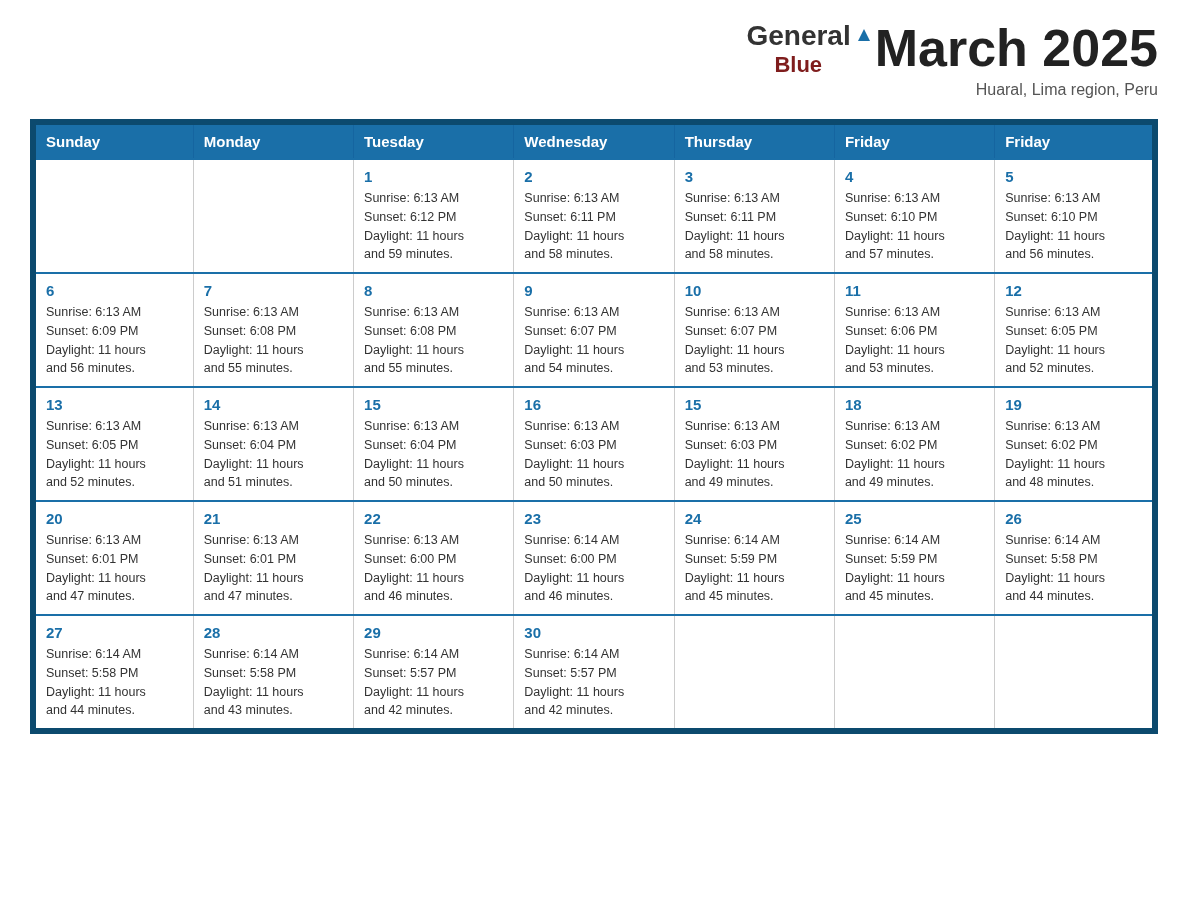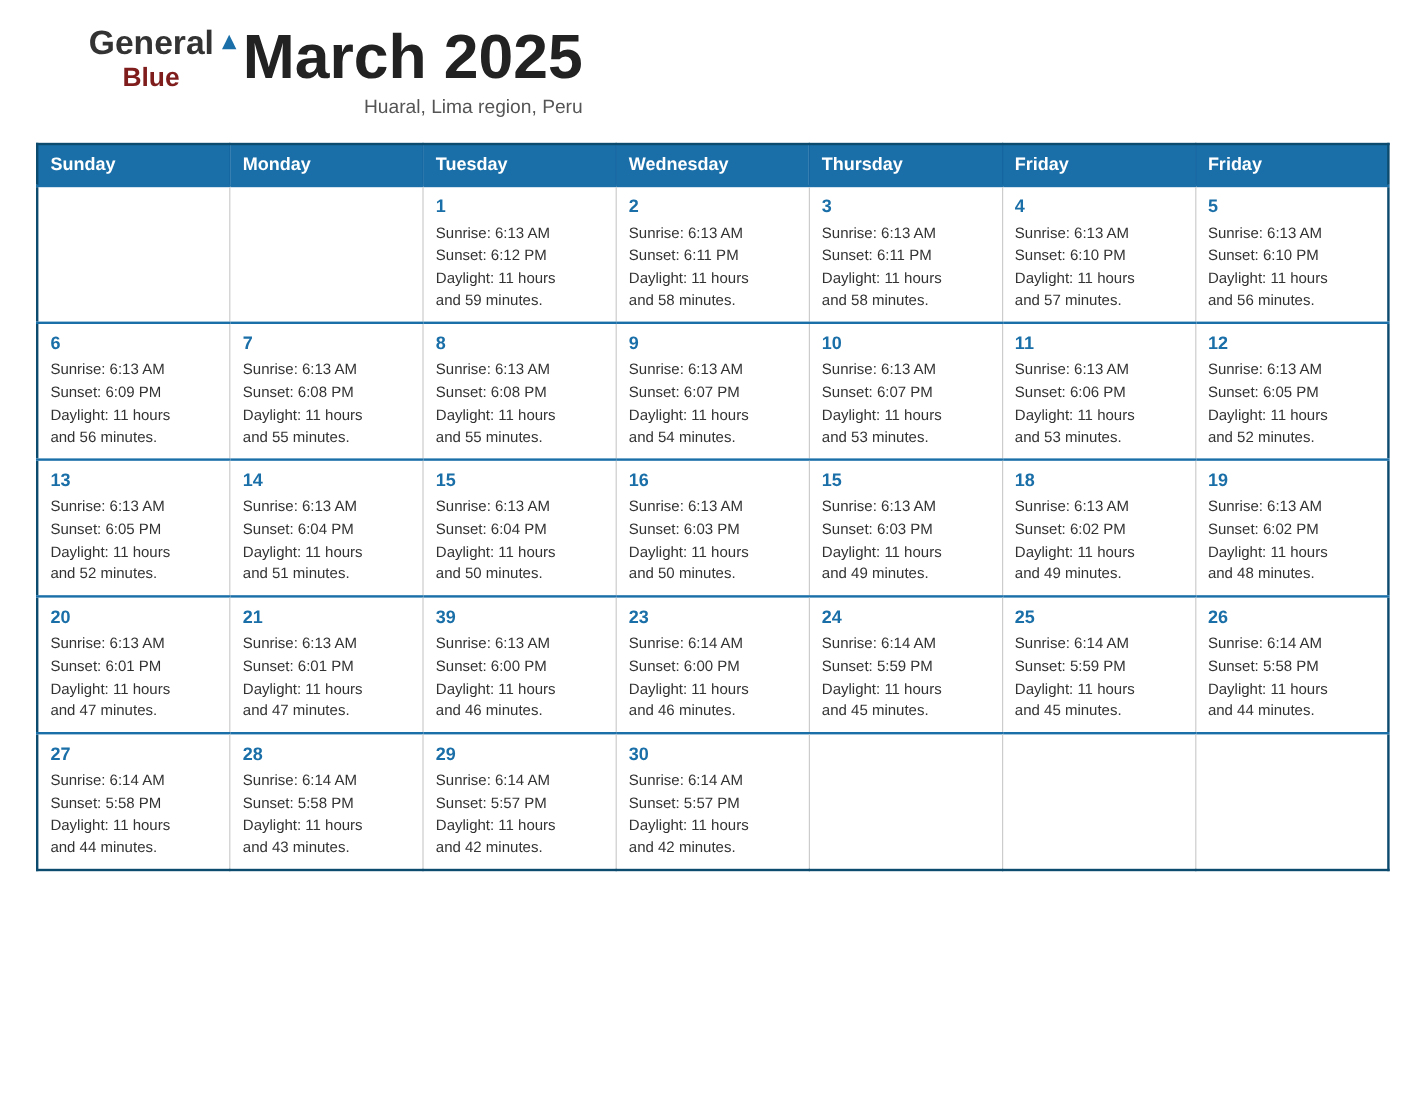--- a/index.html
+++ b/index.html
@@ -6,21 +6,21 @@
     body {
       font-family: Arial, sans-serif;
       background: #fff;
       color: #333;
       padding: 20px 30px;
       width: 1188px;
       min-height: 918px;
     }
     .header {
       display: flex;
-      justify-content: flex-start;
+      justify-content: flex-end;
       align-items: flex-start;
       margin-bottom: 20px;
       margin-left: 44px;
     }
     .logo {
       display: flex;
       flex-direction: column;
       align-items: flex-start;
     }
     .title-block {
@@ -33,21 +33,21 @@
       line-height: 1.1;
     }
     .subtitle {
       font-size: 16px;
       color: #555;
       margin-top: 4px;
     }
     .calendar {
       width: 100%;
       border-collapse: collapse;
-      border: 2px solid #0c4a6e;
+      border: 6px solid #0c4a6e;
     }
     .calendar th {
       background-color: #1a6fa8;
       color: #fff;
       font-size: 15px;
       font-weight: bold;
       padding: 8px 10px;
       text-align: left;
       border: 1px solid #1565a0;
     }
@@ -260,21 +260,21 @@
 and 47 minutes.</div>
         </td>
         <td>
           <div class="day-number">21</div>
           <div class="day-info" style="white-space: pre-line;">Sunrise: 6:13 AM
 Sunset: 6:01 PM
 Daylight: 11 hours
 and 47 minutes.</div>
         </td>
         <td>
-          <div class="day-number">39</div>
+          <div class="day-number">22</div>
           <div class="day-info" style="white-space: pre-line;">Sunrise: 6:13 AM
 Sunset: 6:00 PM
 Daylight: 11 hours
 and 46 minutes.</div>
         </td>
         <td>
           <div class="day-number">23</div>
           <div class="day-info" style="white-space: pre-line;">Sunrise: 6:14 AM
 Sunset: 6:00 PM
 Daylight: 11 hours

